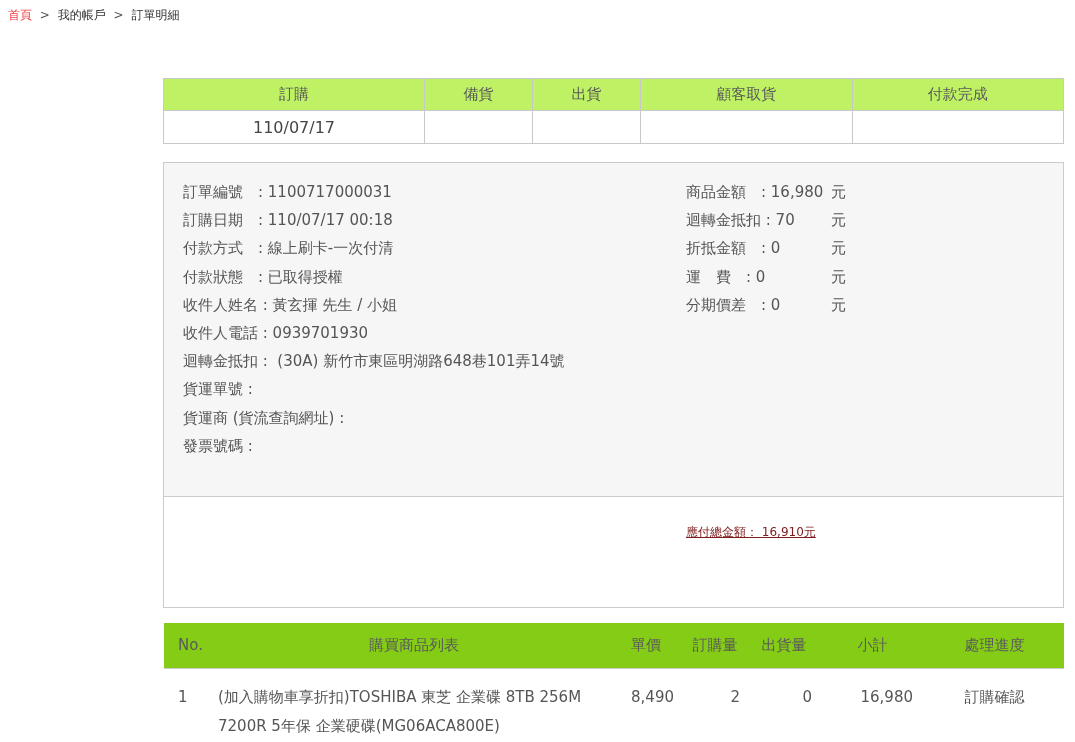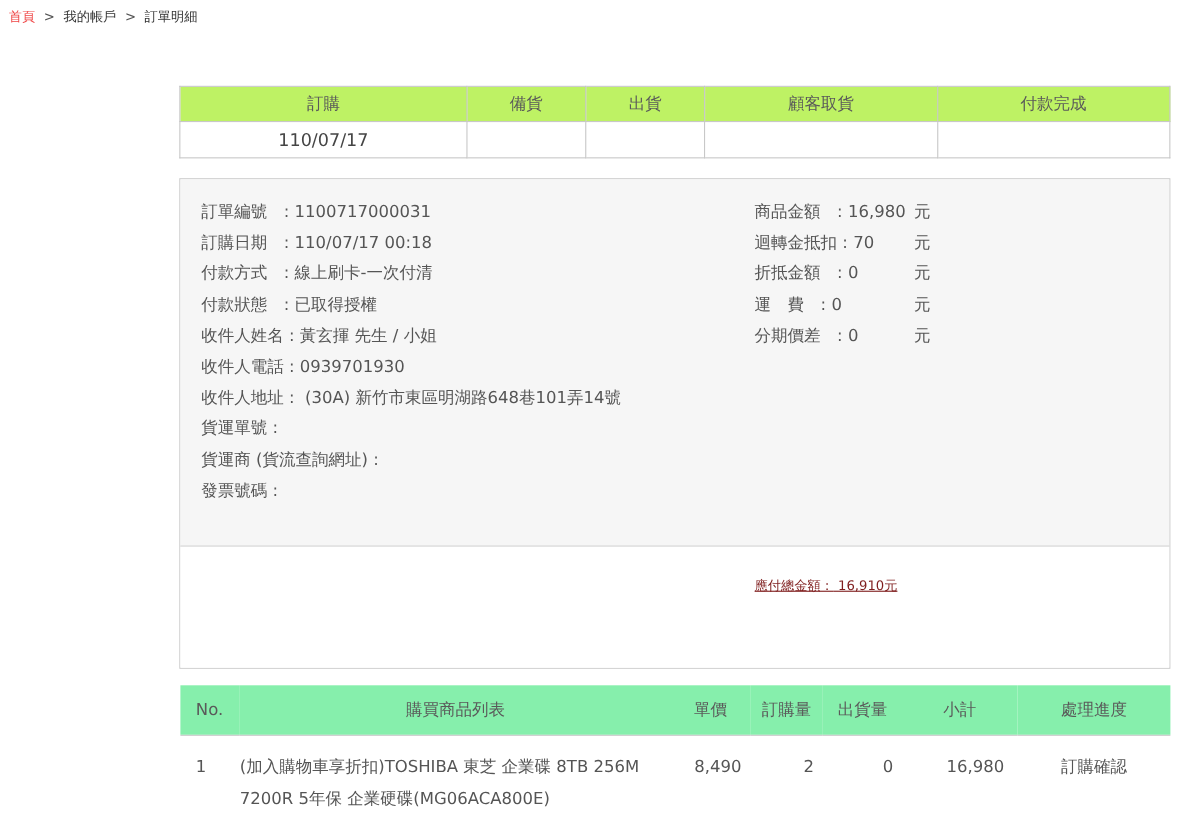--- a/index.html
+++ b/index.html
@@ -103,21 +103,21 @@
 
   
   table.items {
     position: absolute;
     left: 164px; top: 623px;
     width: 900px;
     border-collapse: collapse;
     table-layout: fixed;
   }
   table.items th {
-    background: #86efac;
+    background: #84cc16;
     height: 45px;
     font-weight: normal;
     font-size: 15px;
     color: #5a5a5a;
     text-align: center;
     border-bottom: 1px solid #cccccc;
   }
   table.items td {
     vertical-align: top;
     padding-top: 14px;
@@ -179,21 +179,21 @@
 
 <div class="details-box">
   <div class="details-upper">
     <div class="details-left">
       <div class="info-line">訂單編號　: 1100717000031</div>
       <div class="info-line">訂購日期　: 110/07/17 00:18</div>
       <div class="info-line">付款方式　: 線上刷卡-一次付清</div>
       <div class="info-line">付款狀態　: 已取得授權</div>
       <div class="info-line">收件人姓名 : 黃玄揮 先生 / 小姐</div>
       <div class="info-line">收件人電話 : 0939701930</div>
-      <div class="info-line">收件人地址 :  (30A) 新竹市東區明湖路648巷101弄14號</div>
+      <div class="info-line">迴轉金抵扣 :  (30A) 新竹市東區明湖路648巷101弄14號</div>
       <div class="info-line">貨運單號 : </div>
       <div class="info-line">貨運商 (貨流查詢網址) : </div>
       <div class="info-line">發票號碼 : </div>
     </div>
     <div class="details-right">
       <div class="kv-row">
         <span class="kv-text">商品金額　: 16,980</span>
         <span class="kv-unit">元</span>
       </div>
       <div class="kv-row">

